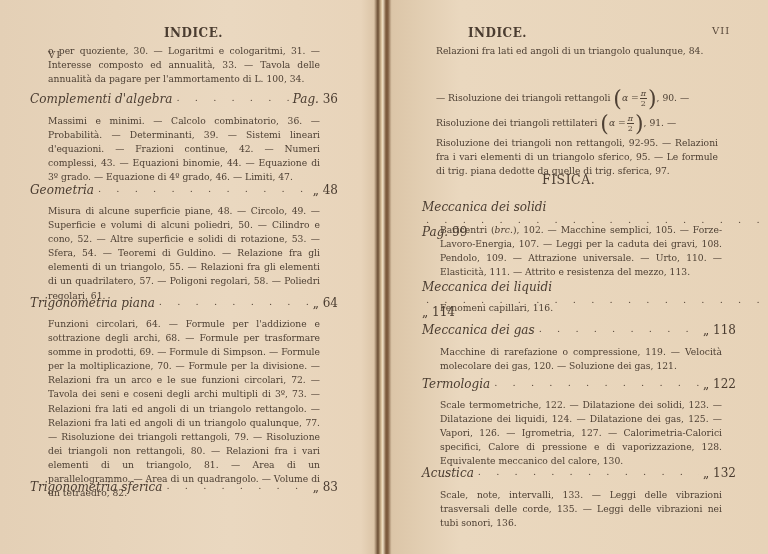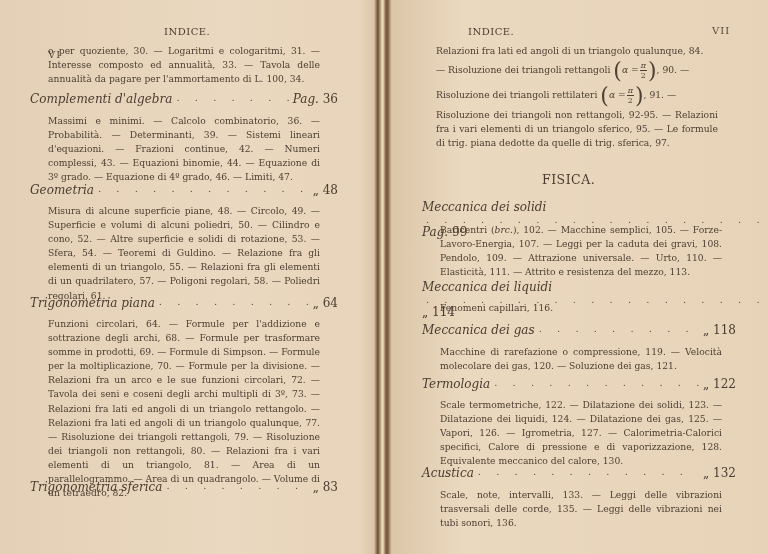--- a/index.html
+++ b/index.html
@@ -15,22 +15,22 @@
     background: linear-gradient(90deg,#e4d0b6 0%,#ead8c0 30%,#e8d4ba 47%,#d9c2a4 49%,#5a4330 49.6%,#c9ad88 50%,#7a5a3e 50.4%,#dcc6a8 51%,#ead8bf 60%,#e7d3b8 100%);
   }
   .spine {
     position:absolute; left:374px; top:0; width:16px; height:554px;
     background: linear-gradient(90deg, rgba(90,65,40,0.0) 0%, #6b4e33 25%, #d8c09a 45%, #f0e2c8 55%, #7a583a 75%, rgba(90,65,40,0) 100%);
   }
   .page { position:absolute; top:0; height:554px; }
   .page.left { left:0; width:372px; }
   .page.right { left:392px; width:376px; }
   .running-head {
-    position:absolute; top:26px; font-size:10px; letter-spacing:0.5px;
-    color:#4a3c30; font-weight:normal;
+    position:absolute; top:26px; font-size:12px; letter-spacing:0.5px;
+    color:#4a3c30; font-weight:bold;
   }
   .folio { position:absolute; top:25px; font-size:10px; letter-spacing:1px; color:#5a4a3c; }
   .body-text {
     font-size:9.2px; line-height:14.1px; color:#4e4034;
     text-align:justify;
   }
   .para { position:absolute; }
   .entry-head {
     position:absolute; display:flex; align-items:flex-start;
     font-size:12px; color:#4a3c30;
@@ -88,21 +88,21 @@
       <span class="entry-page"><span>„</span> <span>83</span></span>
     </div>
   </div>
 
   <div class="page right">
     <div class="running-head" style="left:76px;">INDICE.</div>
     <div class="folio" style="left:320px;">VII</div>
 
     <div class="para body-text" style="left:44px; top:44px; width:282px;">
       <div>Relazioni fra lati ed angoli di un triangolo qualunque, 84.</div>
-      <div style="height:24px; line-height:24px; white-space:nowrap;">
+      <div style="height:24px; line-height:24px; white-space:nowrap;margin-top:28px;">
         <span>— Risoluzione dei triangoli rettangoli</span>
         <span class="paren">(</span><i>α =</i><span class="frac">
             <span class="num">π</span>
             <span>2</span>
           </span><span class="paren">)</span><span>, 90. —</span>
       </div>
       <div style="height:26px; line-height:26px; white-space:nowrap;">
         <span>Risoluzione dei triangoli rettilateri</span>
         <span class="paren">(</span><i>α =</i><span class="frac">
             <span class="num">π</span>

